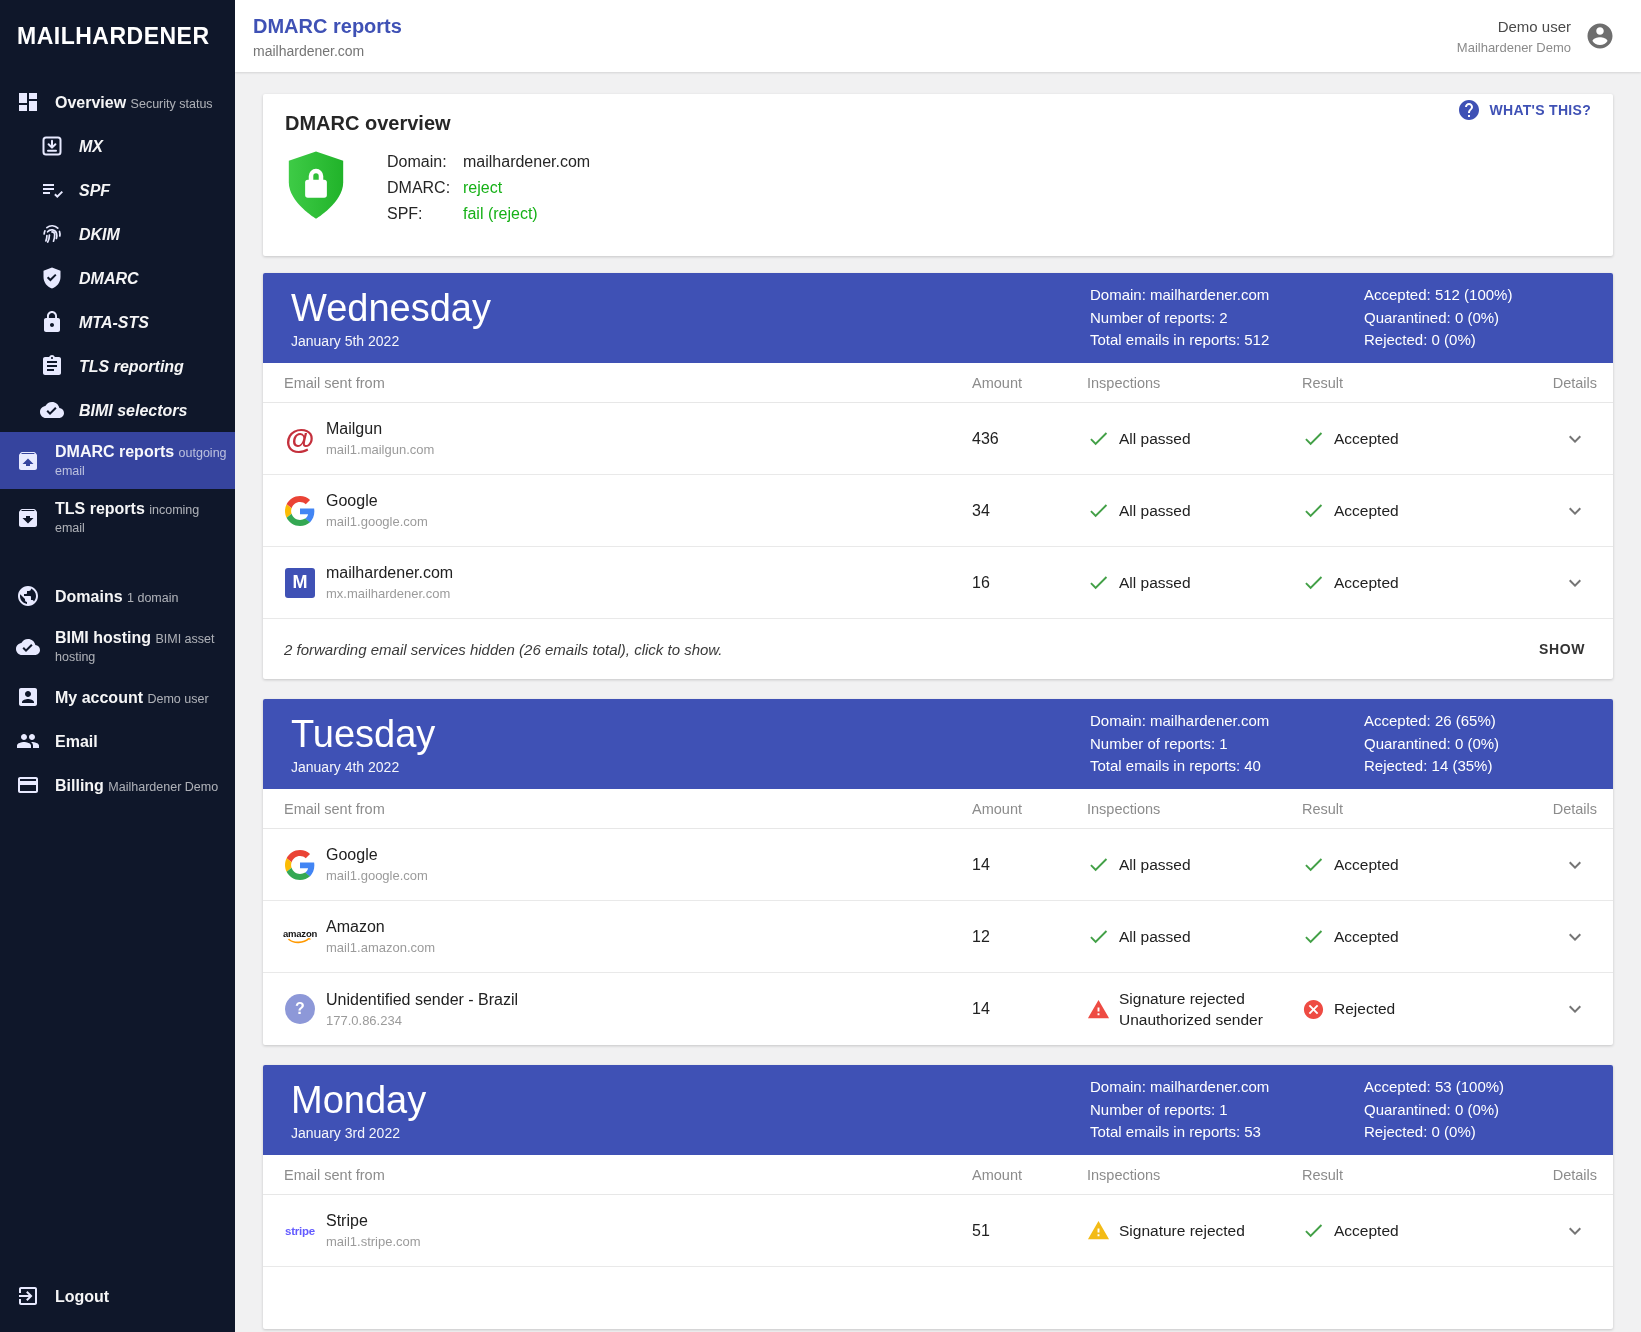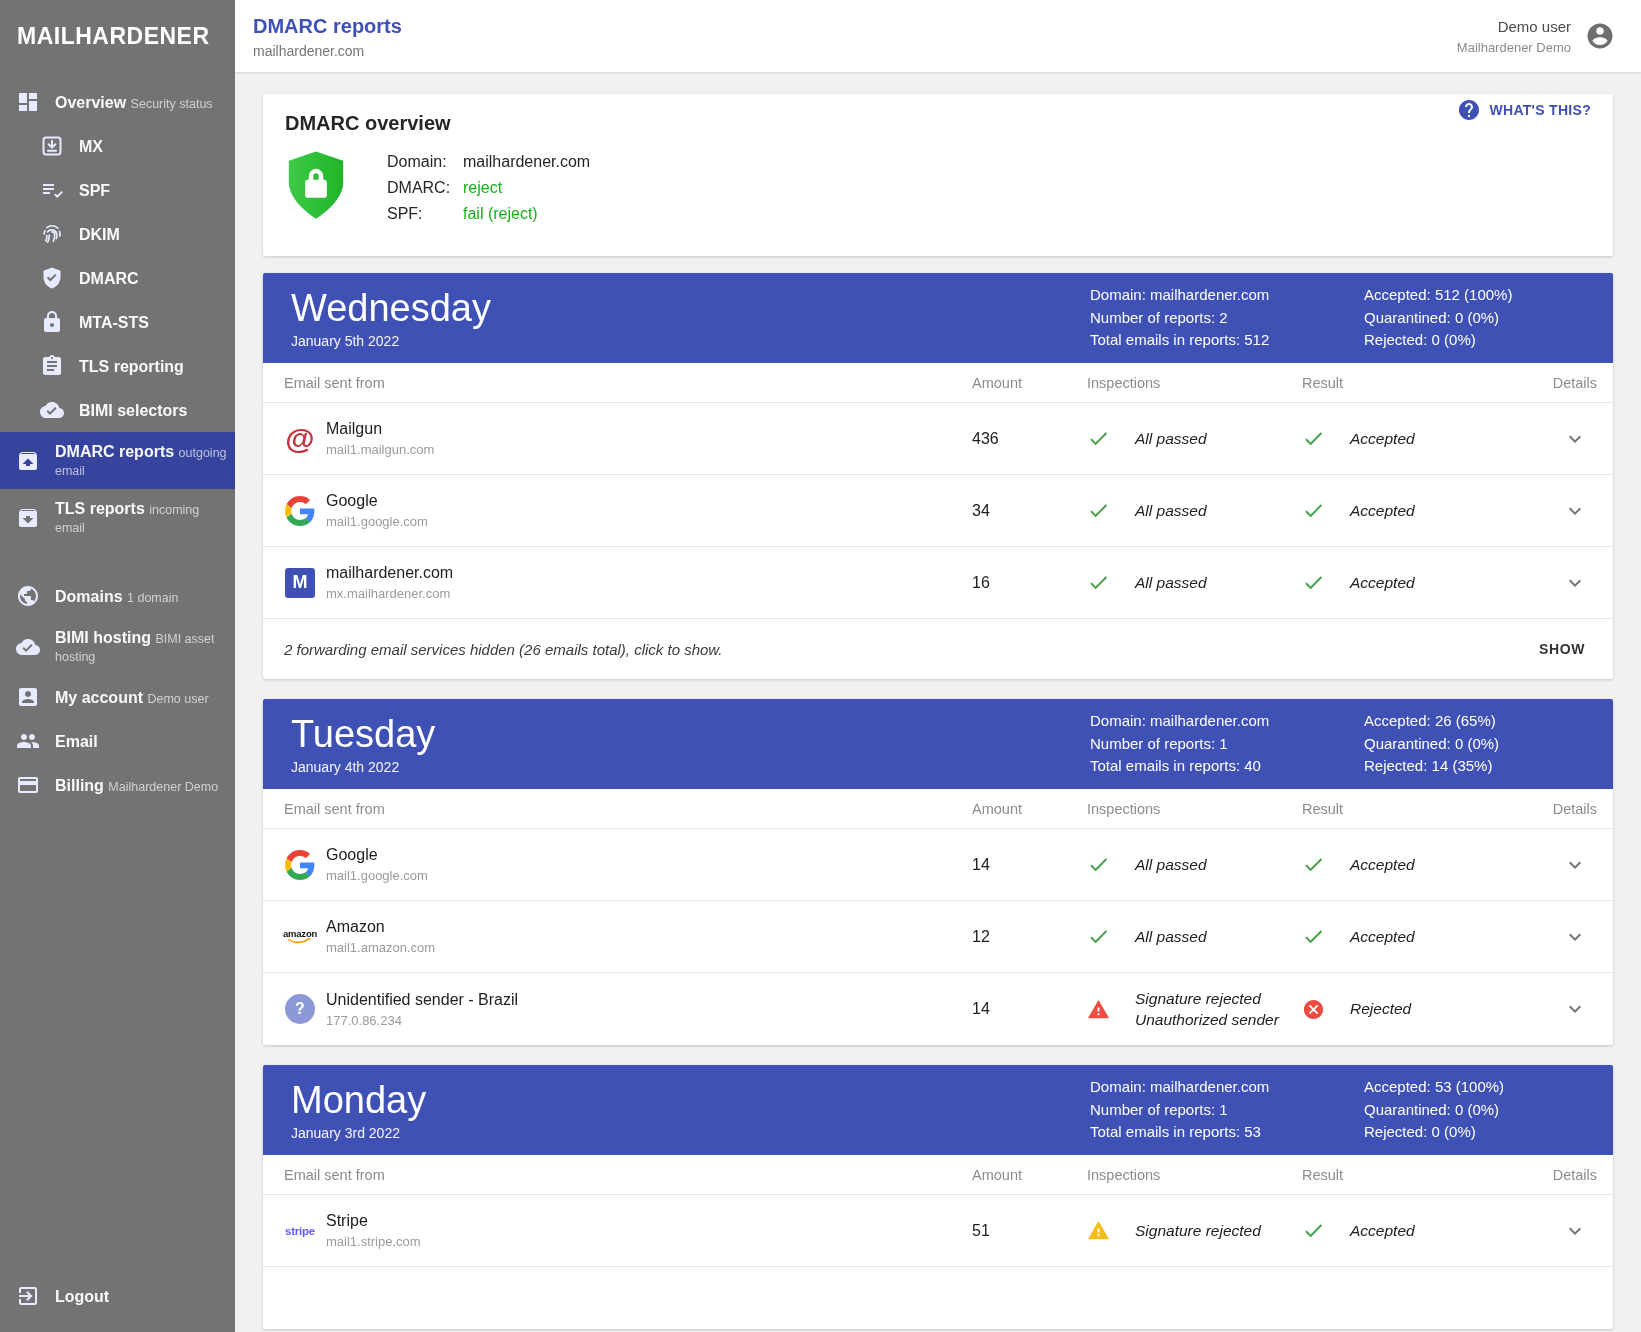--- a/index.html
+++ b/index.html
@@ -1,23 +1,23 @@
 <!DOCTYPE html>
 <html><head>
 <meta charset="utf-8">
 <style>
   * { margin:0; padding:0; box-sizing:border-box; }
   html,body { width:1641px; height:1332px; overflow:hidden; font-family:"Liberation Sans", sans-serif; background:#f1f1f2; }
 
   
-  .sidebar { position:absolute; left:0; top:0; width:235px; height:1332px; background:#737373; color:#fff; z-index:5; }
+  .sidebar { position:absolute; left:0; top:0; width:235px; height:1332px; background:#0f172a; color:#fff; z-index:5; }
   .logo { height:72px; display:flex; align-items:center; padding-left:17px; font-size:23px; font-weight:700; letter-spacing:.5px; color:#fff; }
   .nav { padding-top:8px; }
   .nav-item { display:flex; align-items:center; gap:15px; padding:10px 8px 10px 16px; cursor:pointer; color:rgba(255,255,255,.96); }
-  .nav-item.sub { padding-left:40px; }
+  .nav-item.sub { padding-left:40px;font-style:italic; }
   .nav-item.active { background:#36449e; }
   .nicon { width:24px; height:24px; flex:0 0 24px; display:flex; align-items:center; justify-content:center; color:#e8eaff; }
   .nicon svg { width:24px; height:24px; }
   .nlabel { font-size:16px; font-weight:700; line-height:19px; }
   .nsub { font-size:12.5px; font-weight:400; color:rgba(255,255,255,.66); margin-top:3px; }
   .nav-gap { height:28px; }
   .logout { position:absolute; bottom:14px; left:0; width:100%; }
 
   
   .main { position:absolute; left:235px; top:0; width:1406px; height:1332px; }
@@ -59,21 +59,21 @@
   .theader, .trow { display:grid; grid-template-columns:1fr 115px 215px 235px 60px; align-items:center; padding:0 16px 0 21px; }
   .theader { height:40px; color:#8c8c8c; font-size:14.5px; border-bottom:1px solid #e7e7e7; }
   .th-details { text-align:right; }
   .trow { height:72px; border-bottom:1px solid #e9e9e9; }
   .trow:last-child { border-bottom:none; }
   .sender { display:flex; align-items:center; gap:10px; }
   .bicon { width:32px; flex:0 0 32px; display:flex; align-items:center; justify-content:center; }
   .sname { font-size:16px; color:#212121; display:block; }
   .sdomain { font-size:13px; color:#9b9b9b; display:block; margin-top:4px; }
   .amount { font-size:16px; color:#212121; }
-  .insp, .result { display:flex; align-items:center; gap:25px; font-size:15.5px; color:#212121;font-style:italic; }
+  .insp, .result { display:flex; align-items:center; gap:9px; font-size:15.5px; color:#212121; }
   .insp svg, .result svg { width:23px; height:23px; flex:0 0 23px; }
   .ilines span { display:block; line-height:21px; }
   .details { display:flex; justify-content:flex-end; padding-right:10px; }
   .chev { width:24px; height:24px; cursor:pointer; color:#757575; }
 
   .hidden-row { height:60px; display:flex; align-items:center; padding:0 20px 0 21px; }
   .hidden-note { font-style:italic; font-size:15px; color:#3a3a3a; }
   .show-btn { margin-left:auto; font-size:14px; font-weight:700; letter-spacing:.6px; color:#333; cursor:pointer; padding:8px 8px; }
 
   .row-stub { height:62px; }

